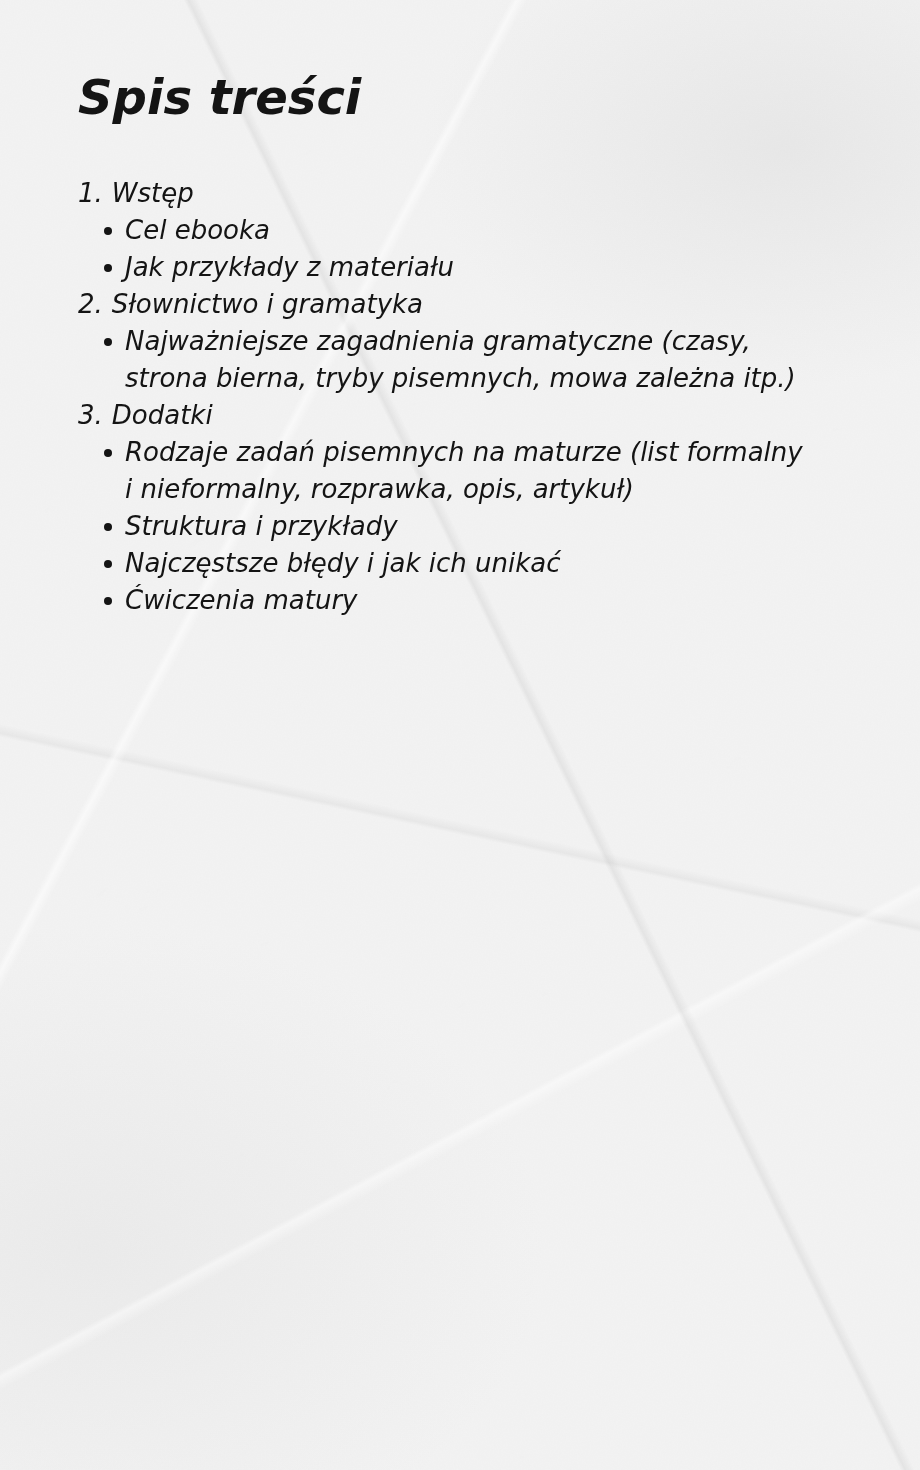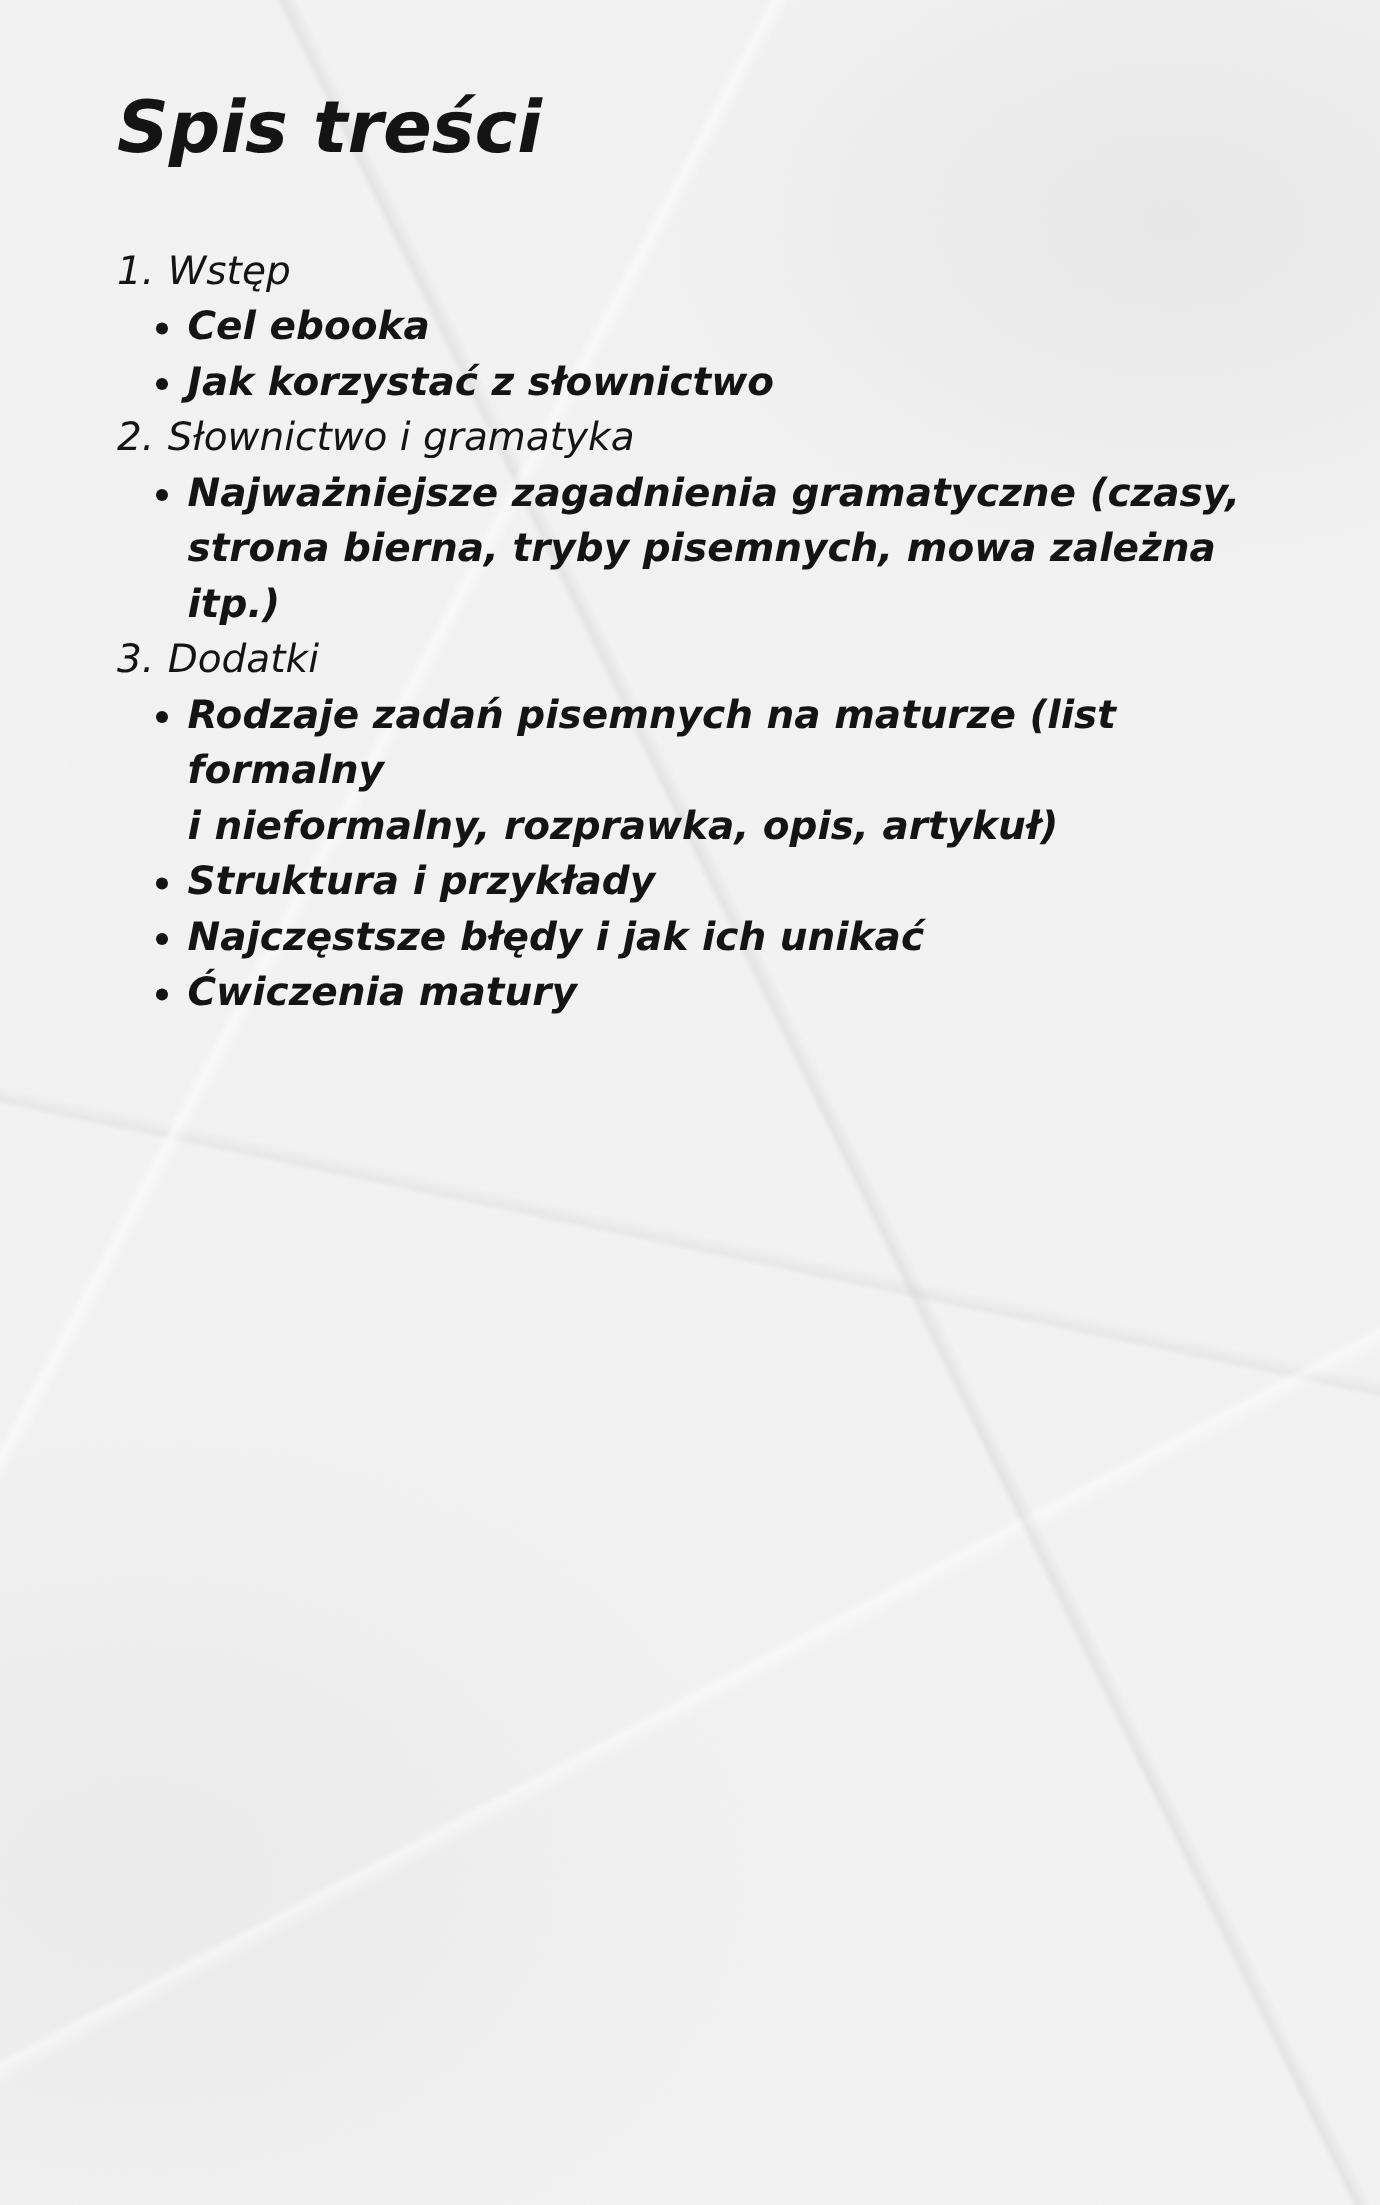--- a/index.html
+++ b/index.html
@@ -35,21 +35,21 @@
       linear-gradient(12deg,  transparent 44%, rgba(185,185,185,0.18) 44.25%, transparent 44.8%),
       radial-gradient(ellipse 600px 400px at 85% 10%, rgba(200,200,200,0.25), transparent 60%),
       radial-gradient(ellipse 700px 500px at 10% 85%, rgba(205,205,205,0.20), transparent 65%);
   }
   .content {
     position: relative;
     padding: 58px 50px 0 78px;
     z-index: 2;
   }
   .title {
-    margin: 0 0 50px 0;
+    margin: 12px 0 50px 0;
     font-size: 48px;
     line-height: 1.15;
     font-style: italic;
     font-weight: 700;
     letter-spacing: 0px;
   }
   .toc {
     font-size: 26px;
     line-height: 37px;
     font-style: italic;
@@ -68,21 +68,20 @@
   }
   .dot {
     flex: 0 0 auto;
     width: 8px;
     height: 8px;
     border-radius: 50%;
     margin: 15px 13px 0 0;
   }
   .item-text {
     white-space: pre-line;
-    font-weight: bold;
   }
 </style>
 </head>
 <body style="background: rgb(237, 237, 237);">
 
 <svg class="texture" width="920" height="1470" xmlns="http://www.w3.org/2000/svg">
   <defs>
     <filter id="crumple" x="0" y="0" width="100%" height="100%">
       <feTurbulence type="fractalNoise" baseFrequency="0.016 0.02" numOctaves="4" seed="8" result="n"></feTurbulence>
       <feDiffuseLighting in="n" lighting-color="#ffffff" surfaceScale="1.9" diffuseConstant="1.05">
@@ -108,21 +107,21 @@
       <span class="sec-num">1.</span><span class="sec-label">Wstęp</span>
     </div>
     <div class="items">
   <div class="bullet-item">
     <span class="dot" style="background: rgb(20, 20, 20);"></span>
     <span class="item-text">Cel ebooka</span>
   </div>
 
   <div class="bullet-item">
     <span class="dot" style="background: rgb(20, 20, 20);"></span>
-    <span class="item-text">Jak korzystać z słownictwo</span>
+    <span class="item-text">Jak przykłady z materiału</span>
   </div>
 
 </div>
   </div>
 
   <div class="section">
     <div class="section-heading">
       <span class="sec-num">2.</span><span class="sec-label">Słownictwo i gramatyka</span>
     </div>
     <div class="items">

